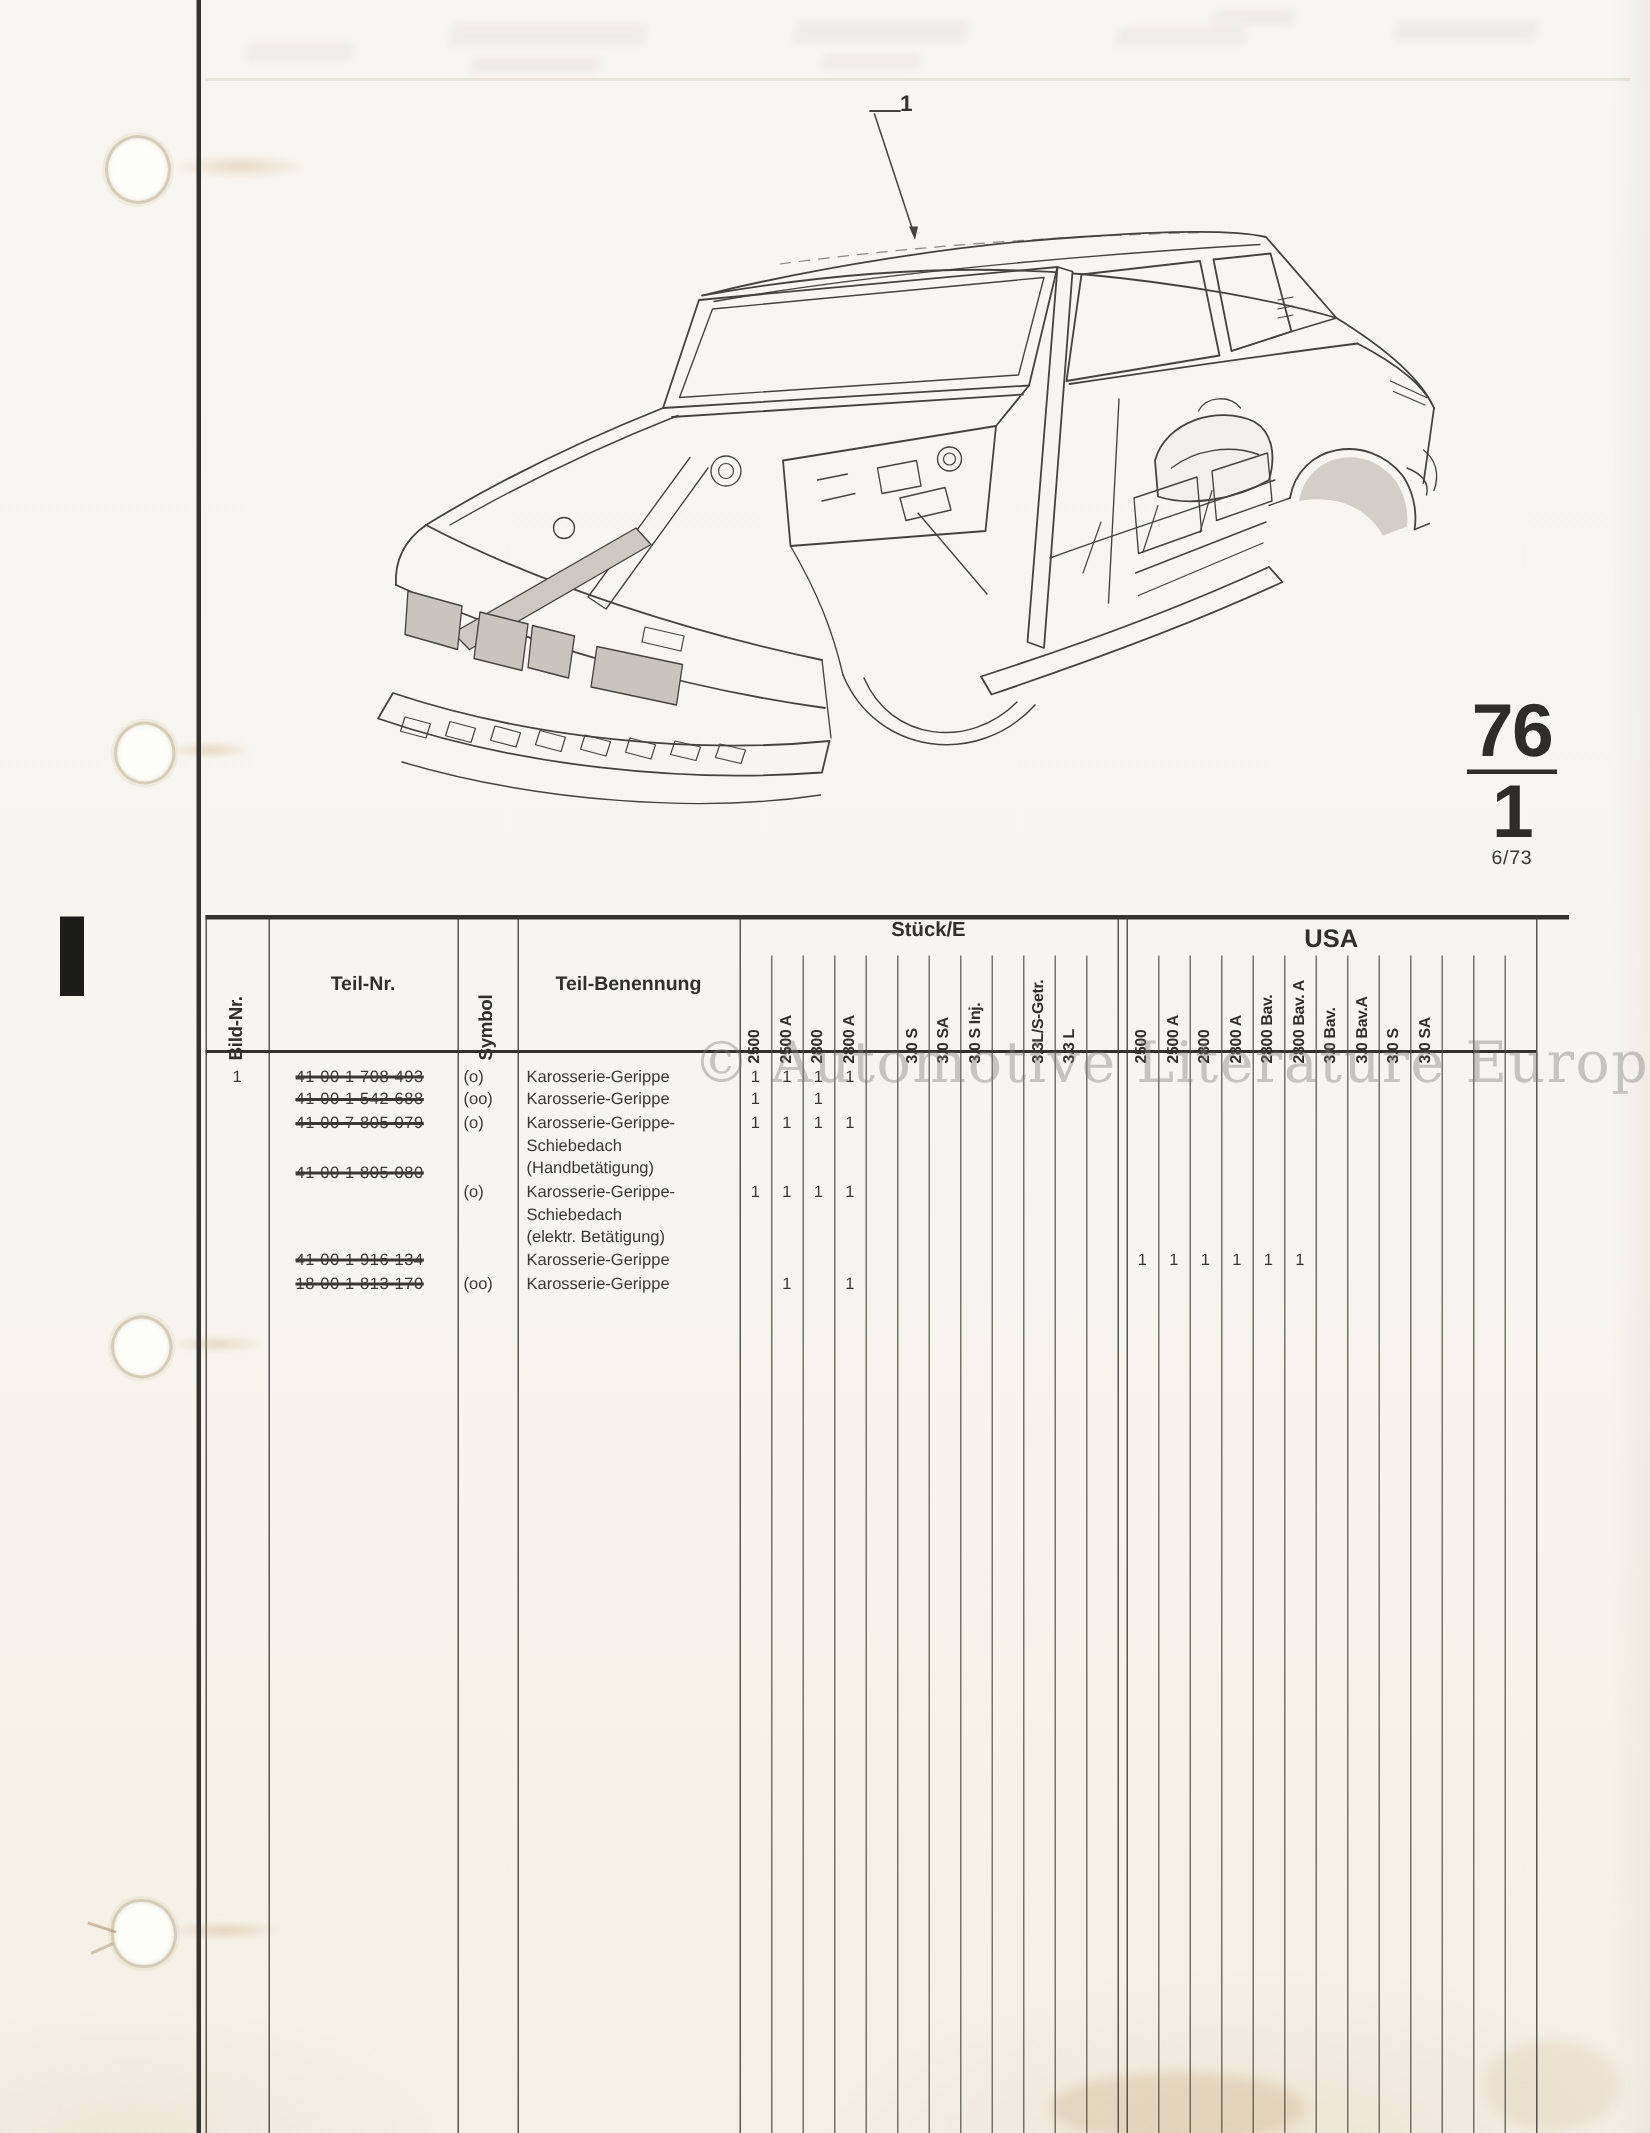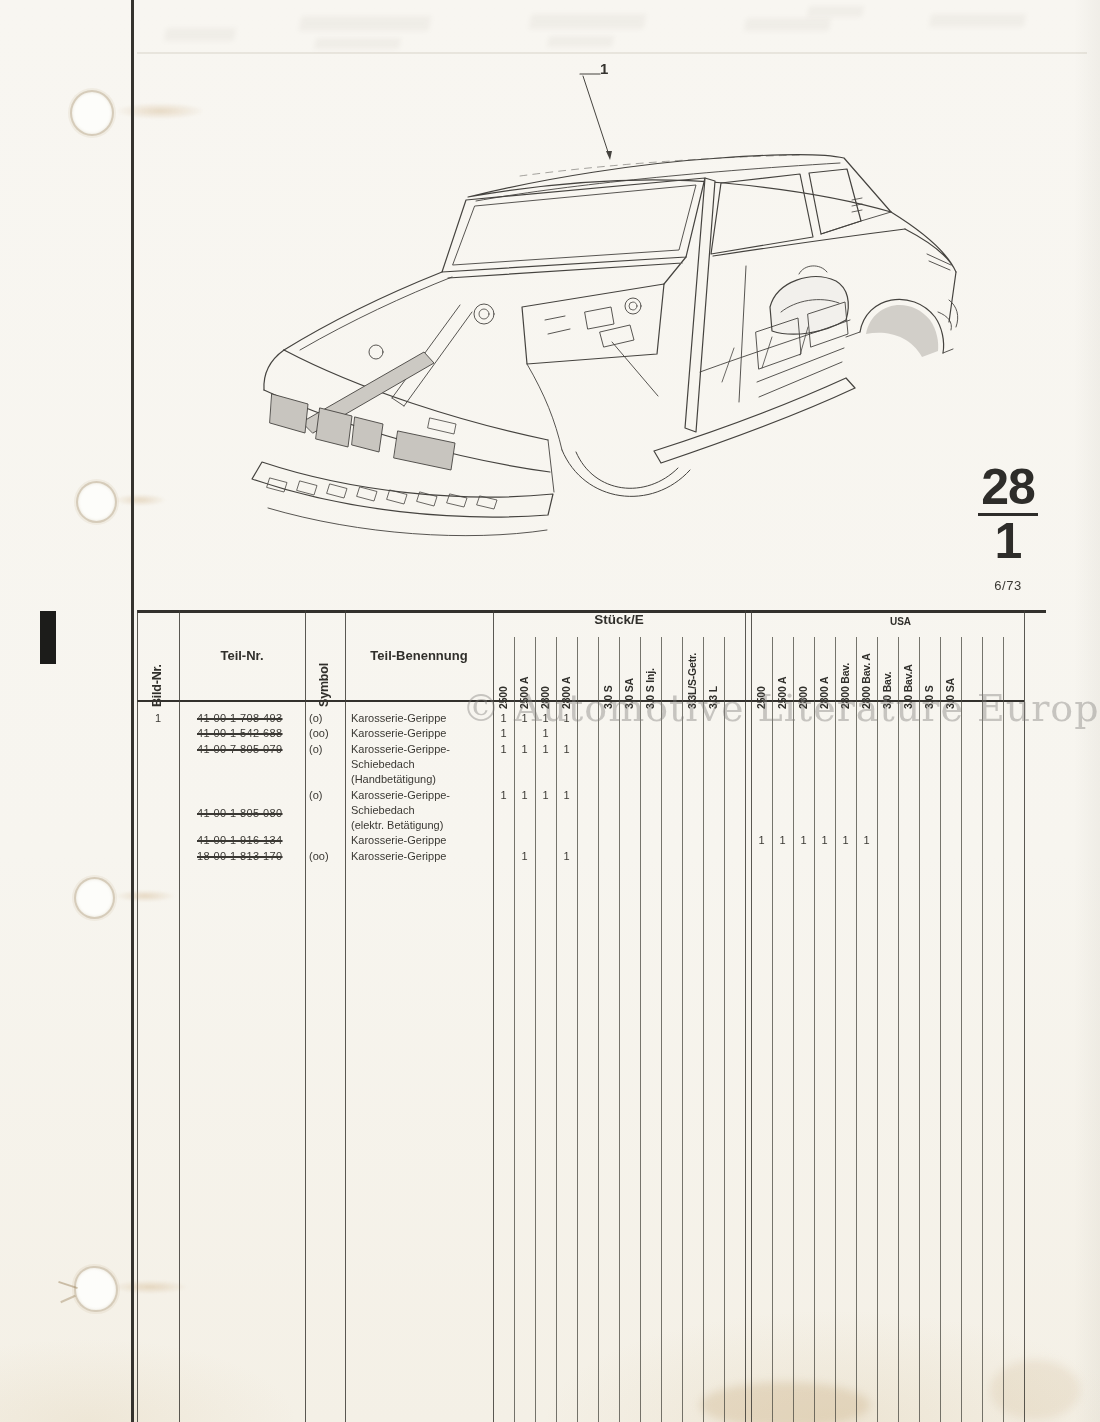--- a/index.html
+++ b/index.html
@@ -22,21 +22,21 @@
   
   .bleed{background:#8a8274;opacity:0.07;filter:blur(2.5px);transform:skewX(-10deg);z-index:2;}
   #top-faint-rule{left:137px;top:52px;width:950px;height:2px;background:rgba(120,108,85,0.12);z-index:2;}
   
   #watermark{left:462px;top:686px;font-family:"DejaVu Serif", serif;font-size:38px;
     color:rgba(125,123,120,0.40);white-space:nowrap;letter-spacing:1px;z-index:30;pointer-events:none;}
   
   #pagenum{left:978px;top:464px;width:60px;text-align:center;z-index:10;}
   #pagenum .big{font-size:50px;font-weight:bold;line-height:0.92;color:#2e2d2a;letter-spacing:-1px;}
   #pagenum .rule{height:3px;background:#2e2d2a;margin:3px 0 2px 0;}
-  #pagenum .date{font-size:13px;color:#3a3833;margin-top:14px;letter-spacing:0.5px;}
+  #pagenum .date{font-size:13px;color:#3a3833;letter-spacing:0.5px;}
   
   #table-layer{left:0;top:0;width:1100px;height:1422px;z-index:10;}
   .hline{position:absolute;background:#33312d;}
   .vline{position:absolute;background:rgba(62,60,54,0.85);}
   .vline.thin{background:rgba(74,72,64,0.75);}
   .th-h{position:absolute;font-weight:bold;font-size:13px;text-align:center;color:#302f2b;}
   .vlabel{position:absolute;transform-origin:0 100%;transform:rotate(-90deg);
           white-space:nowrap;font-weight:bold;font-size:10.5px;letter-spacing:-0.2px;color:#302f2b;line-height:11px;}
   .vlabel.bignav{font-size:12.5px;line-height:13px;}
   .cell{position:absolute;font-size:11px;line-height:15px;white-space:nowrap;color:#3a3833;}
@@ -154,31 +154,31 @@
                M450,494 l17,4 l-3,9 l-17,-4 Z M480,496 l17,4 l-3,9 l-17,-4 Z" stroke-width="0.8"></path>
       <path d="M268,508 C360,535 468,542 547,530" stroke-width="0.9"></path>
 
       <path d="M562,450 C584,503 652,512 690,470 M576,452 C594,494 646,500 678,468" stroke-width="1"></path>
     </g>
   </svg>
 
   <div class="abs" id="watermark">© Automotive Literature Europe</div>
 
   <div class="abs" id="pagenum">
-    <div class="big">28</div>
+    <div class="big">76</div>
     <div class="rule"></div>
     <div class="big">1</div>
     <div class="date">6/73</div>
   </div>
 
   <div class="abs" id="table-layer">
     <div class="th-h" style="left:179px;top:648px;width:126px;">Teil-Nr.</div>
     <div class="th-h" style="left:345px;top:648px;width:148px;">Teil-Benennung</div>
     <div class="th-h" style="left:493px;top:612px;width:252px;font-size:13.5px;">Stück/E</div>
-    <div class="th-h" style="left:751px;top:616px;width:273px;font-size:10px;padding-left:13px;">USA</div>
+    <div class="th-h" style="left:751px;top:616px;width:273px;font-size:17px;">USA</div>
     <div class="vlabel bignav" style="left:164px;top:694px;">Bild-Nr.</div>
     <div class="vlabel bignav" style="left:331px;top:694px;">Symbol</div>
 
   <div class="hline" style="left: 137px; top: 610px; width: 909px; height: 3px;"></div>
       <div class="hline" style="left: 137px; top: 700px; width: 887px; height: 1.5px;"></div>
       <div class="vline" style="left: 137px; top: 610px; width: 1.4px; height: 812px;"></div>
       <div class="vline" style="left: 179px; top: 610px; width: 1.4px; height: 812px;"></div>
       <div class="vline" style="left: 305px; top: 610px; width: 1.4px; height: 812px;"></div>
       <div class="vline" style="left: 345px; top: 610px; width: 1.4px; height: 812px;"></div>
       <div class="vline" style="left: 493px; top: 610px; width: 1.4px; height: 812px;"></div>
@@ -242,21 +242,21 @@
       <div class="cell qty" style="left: 535px; top: 726.3px; width: 21px;">1</div>
       <div class="cell struck" style="left: 197px; top: 741.6px;">41 00 7 805 079</div>
       <div class="cell" style="left: 309px; top: 741.6px;">(o)</div>
       <div class="cell" style="left: 351px; top: 741.6px;">Karosserie-Gerippe-</div>
       <div class="cell" style="left: 351px; top: 756.9px;">Schiebedach</div>
       <div class="cell" style="left: 351px; top: 772.2px;">(Handbetätigung)</div>
       <div class="cell qty" style="left: 493px; top: 741.6px; width: 21px;">1</div>
       <div class="cell qty" style="left: 514px; top: 741.6px; width: 21px;">1</div>
       <div class="cell qty" style="left: 535px; top: 741.6px; width: 21px;">1</div>
       <div class="cell qty" style="left: 556px; top: 741.6px; width: 21px;">1</div>
-      <div class="cell struck" style="left: 197px; top: 806px;">41 00 1 805 080</div>
+      <div class="cell struck" style="left: 197px; top: 775px;">41 00 1 805 080</div>
       <div class="cell" style="left: 309px; top: 787.5px;">(o)</div>
       <div class="cell" style="left: 351px; top: 787.5px;">Karosserie-Gerippe-</div>
       <div class="cell" style="left: 351px; top: 802.8px;">Schiebedach</div>
       <div class="cell" style="left: 351px; top: 818.1px;">(elektr. Betätigung)</div>
       <div class="cell qty" style="left: 493px; top: 787.5px; width: 21px;">1</div>
       <div class="cell qty" style="left: 514px; top: 787.5px; width: 21px;">1</div>
       <div class="cell qty" style="left: 535px; top: 787.5px; width: 21px;">1</div>
       <div class="cell qty" style="left: 556px; top: 787.5px; width: 21px;">1</div>
       <div class="cell struck" style="left: 197px; top: 833.4px;">41 00 1 916 134</div>
       <div class="cell" style="left: 351px; top: 833.4px;">Karosserie-Gerippe</div>

